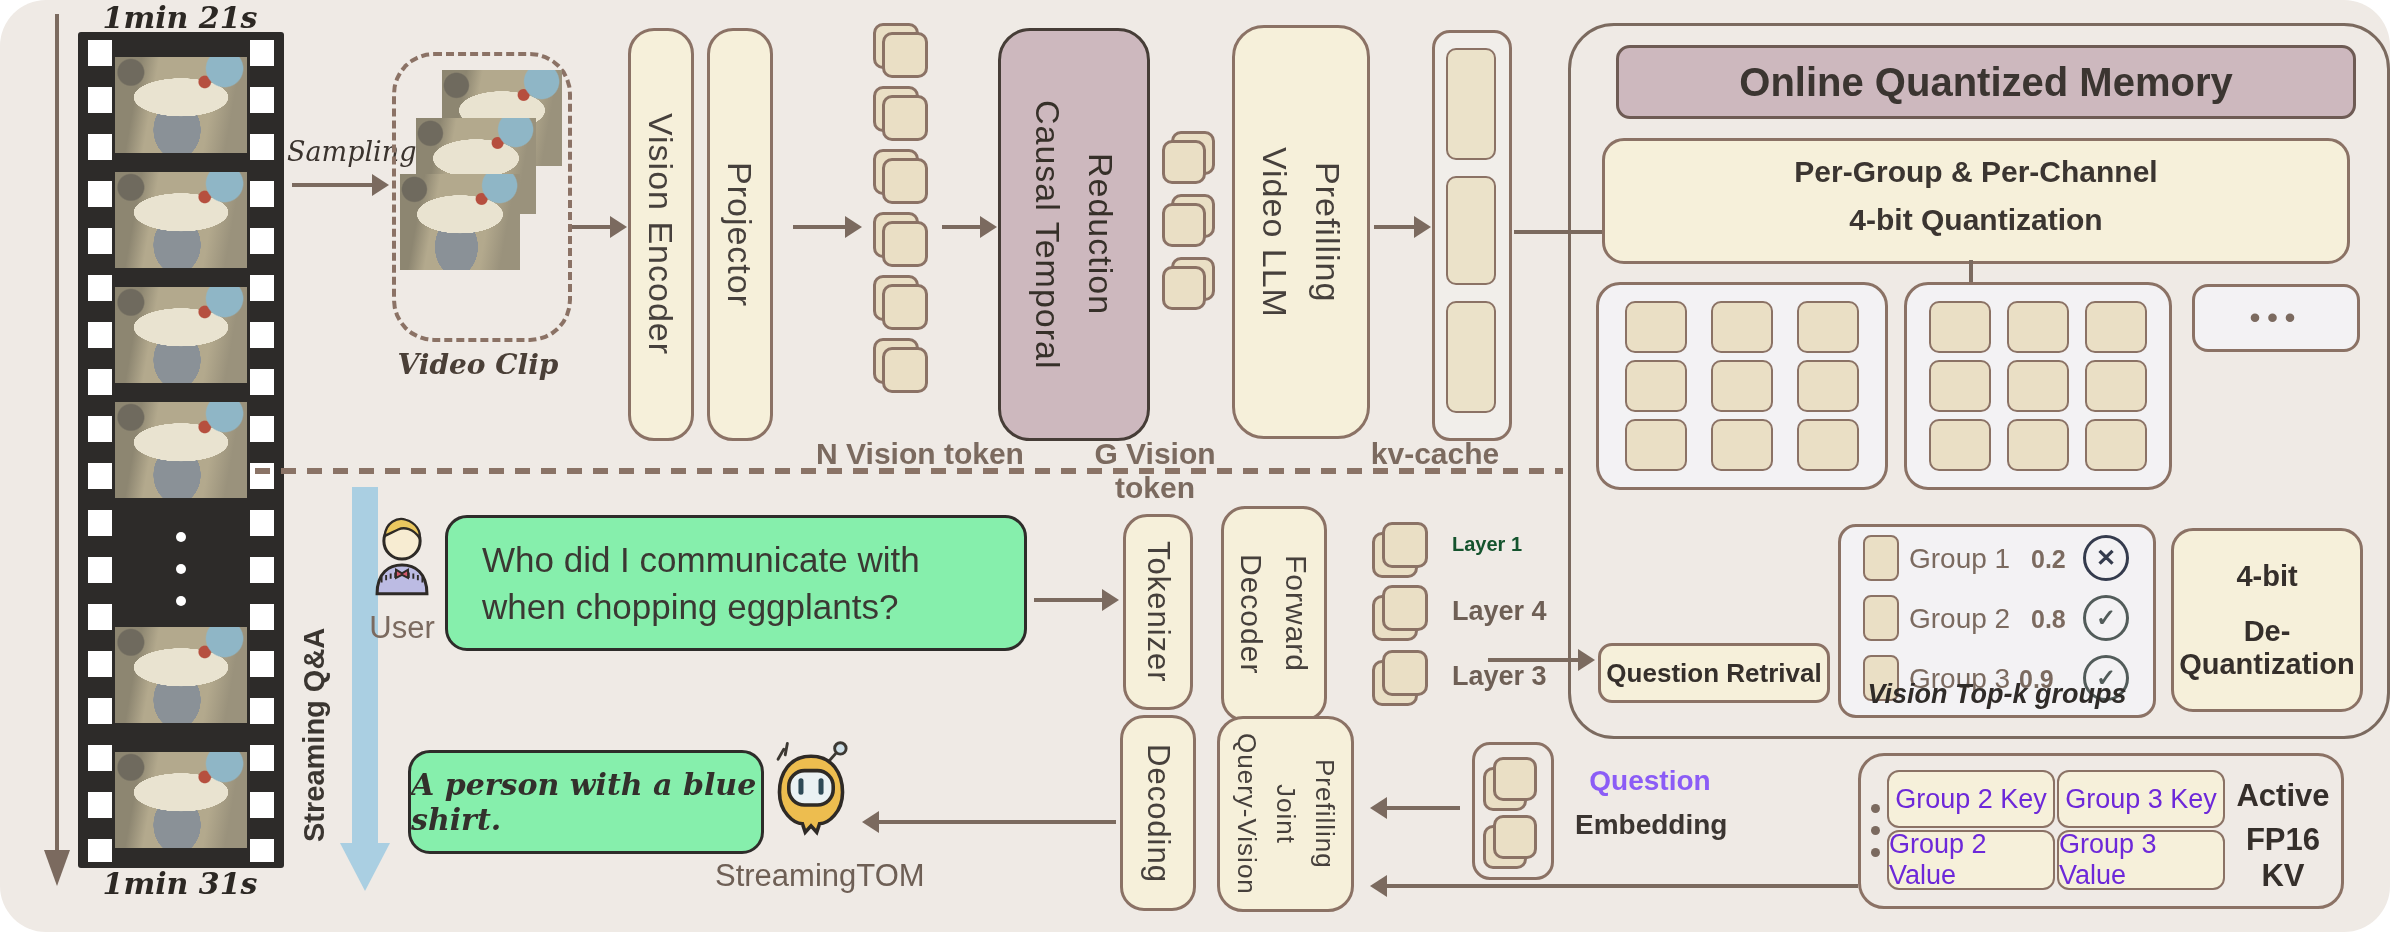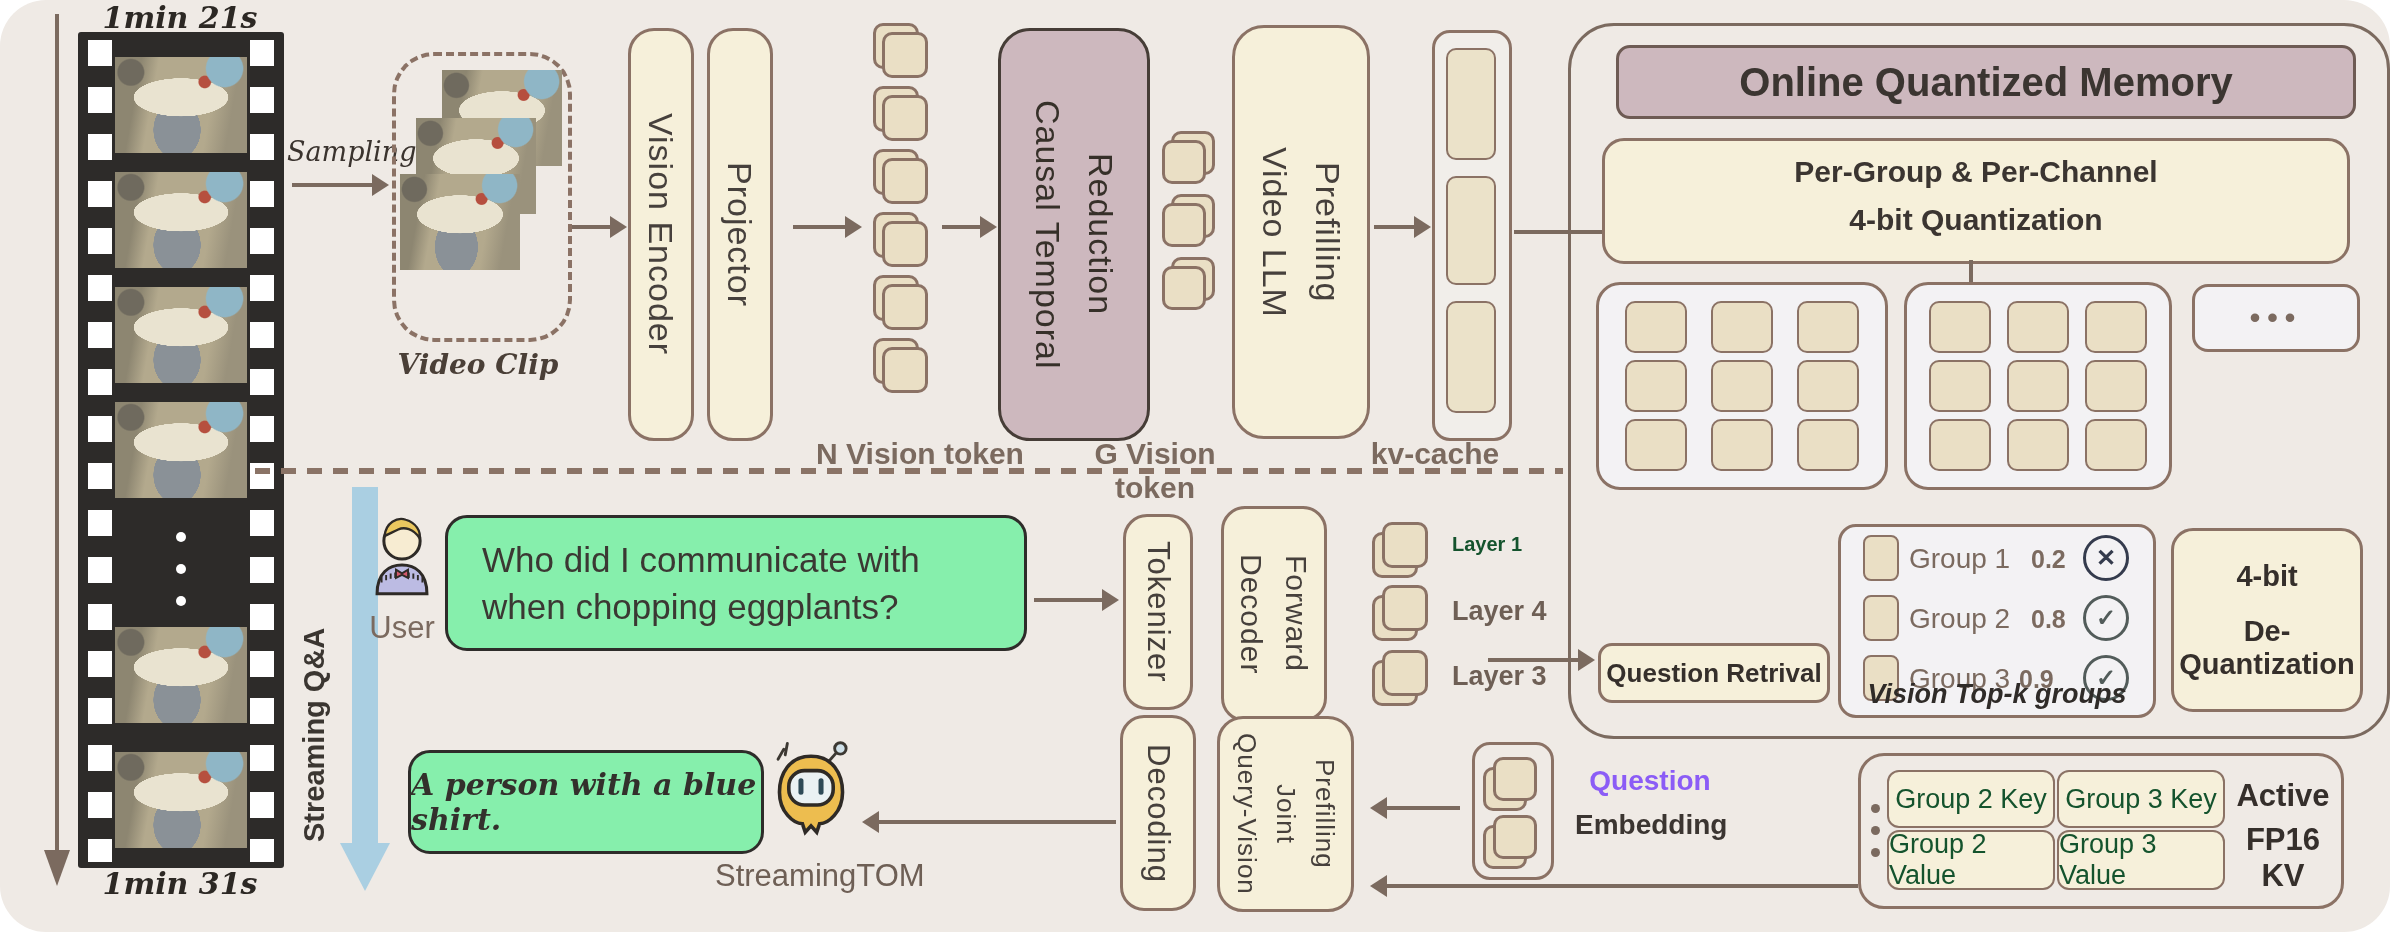--- a/index.html
+++ b/index.html
@@ -41,21 +41,21 @@
   .serifbi{font-family:"DejaVu Serif",serif;font-style:italic;font-weight:bold;color:#2C2824;}
 
   
   .gsq{width:58px;height:48px;background:#EADFC5;border:2.5px solid #8B7265;border-radius:10px;}
   .grid3{position:absolute;display:grid;grid-template-columns:repeat(3,auto);justify-content:space-between;align-content:space-between;padding:16px 26px;box-sizing:border-box;}
 
   .circ{position:absolute;width:40px;height:40px;border-radius:50%;display:flex;align-items:center;justify-content:center;font-size:24px;font-weight:bold;background:rgba(0,0,0,0);}
   .bluebubble{position:absolute;background:#86efac;border:3.5px solid #2E2C2A;border-radius:22px;}
   .lbl-brown{color:#7B6A5F;font-weight:bold;}
   .dashline{position:absolute;height:6px;background:repeating-linear-gradient(90deg,#8a7366 0 15px,rgba(0,0,0,0) 15px 26px);}
-  .akvcell{position:absolute;background:#F6F0DA;border:2.5px solid #8B7265;border-radius:12px;display:flex;align-items:center;justify-content:center;font-size:27px;color:#14532d;}
+  .akvcell{position:absolute;background:#F6F0DA;border:2.5px solid #8B7265;border-radius:12px;display:flex;align-items:center;justify-content:center;font-size:27px;color:#6d28d9;}
   .bdot{position:absolute;width:9px;height:9px;border-radius:50%;background:#7B6A5F;}
 </style>
 </head>
 <body>
 
 <div class="stage">
   <div class="canvas"></div>
 
   <div class="vline" style="left:55px;top:14px;height:840px;"></div>
   <div class="abs" style="left:44px;top:850px;width:0;height:0;border-left:13px solid transparent;border-right:13px solid transparent;border-top:36px solid #7B6A5F;"></div>

